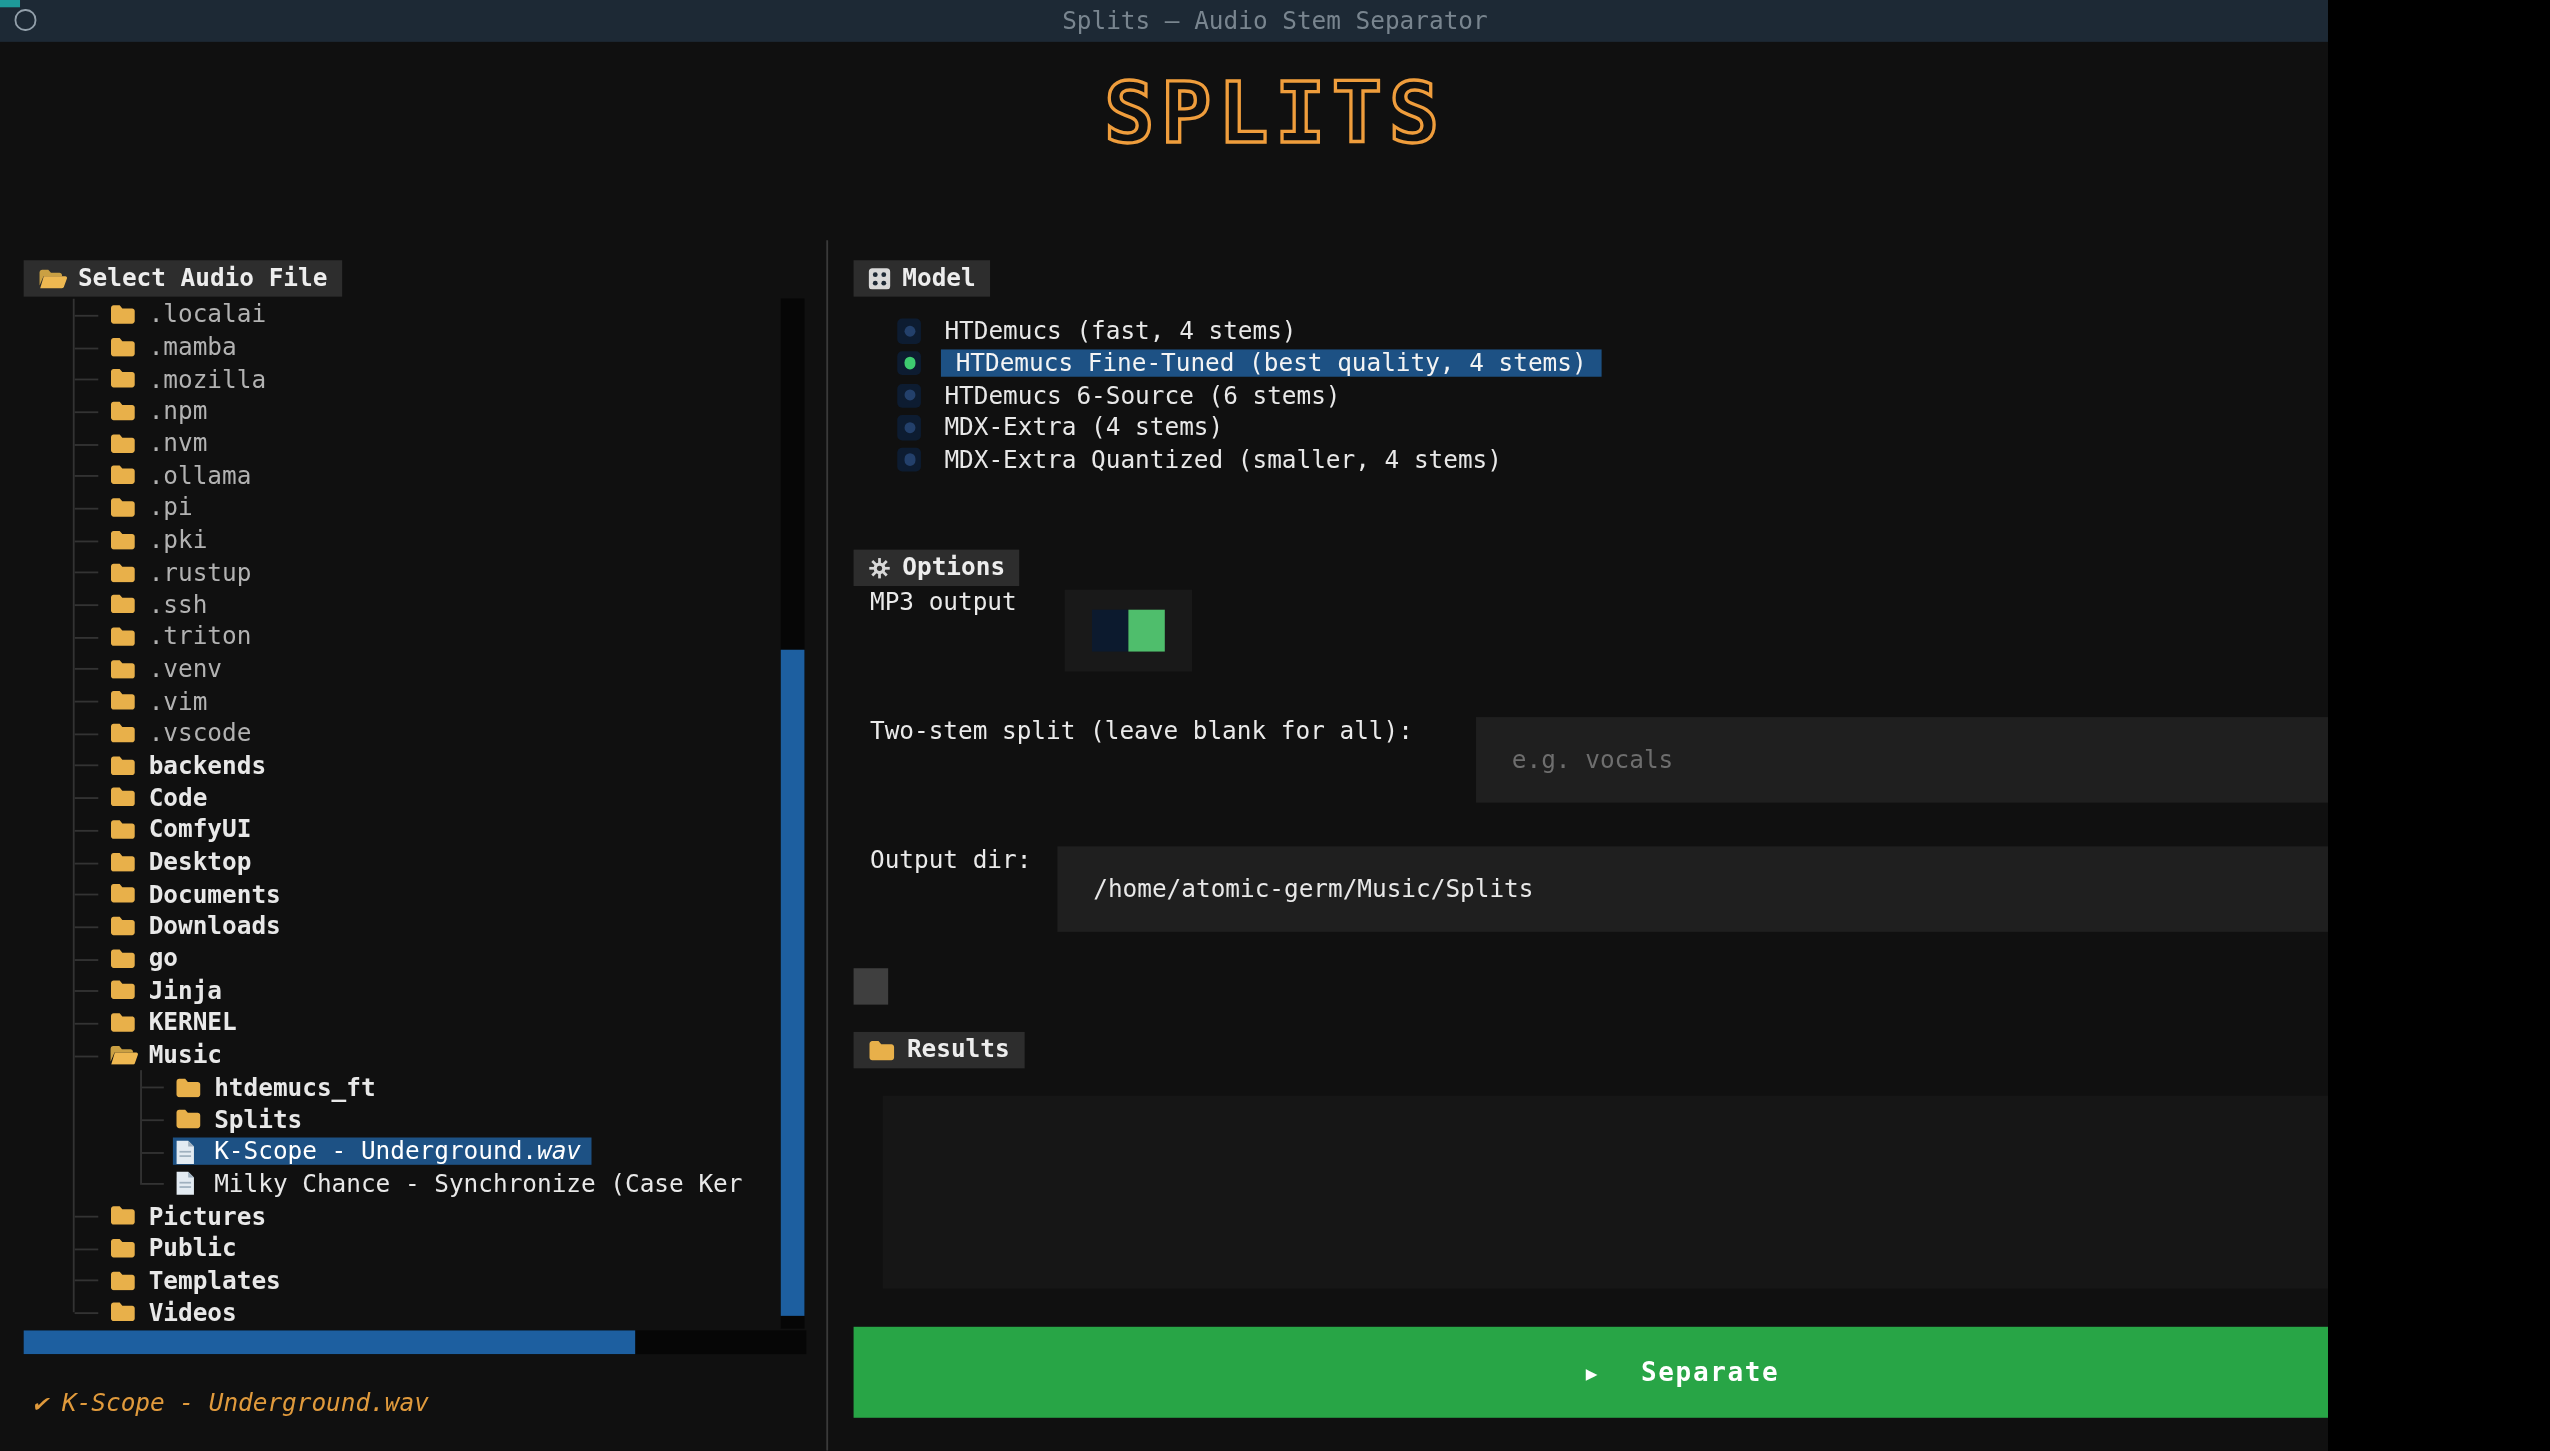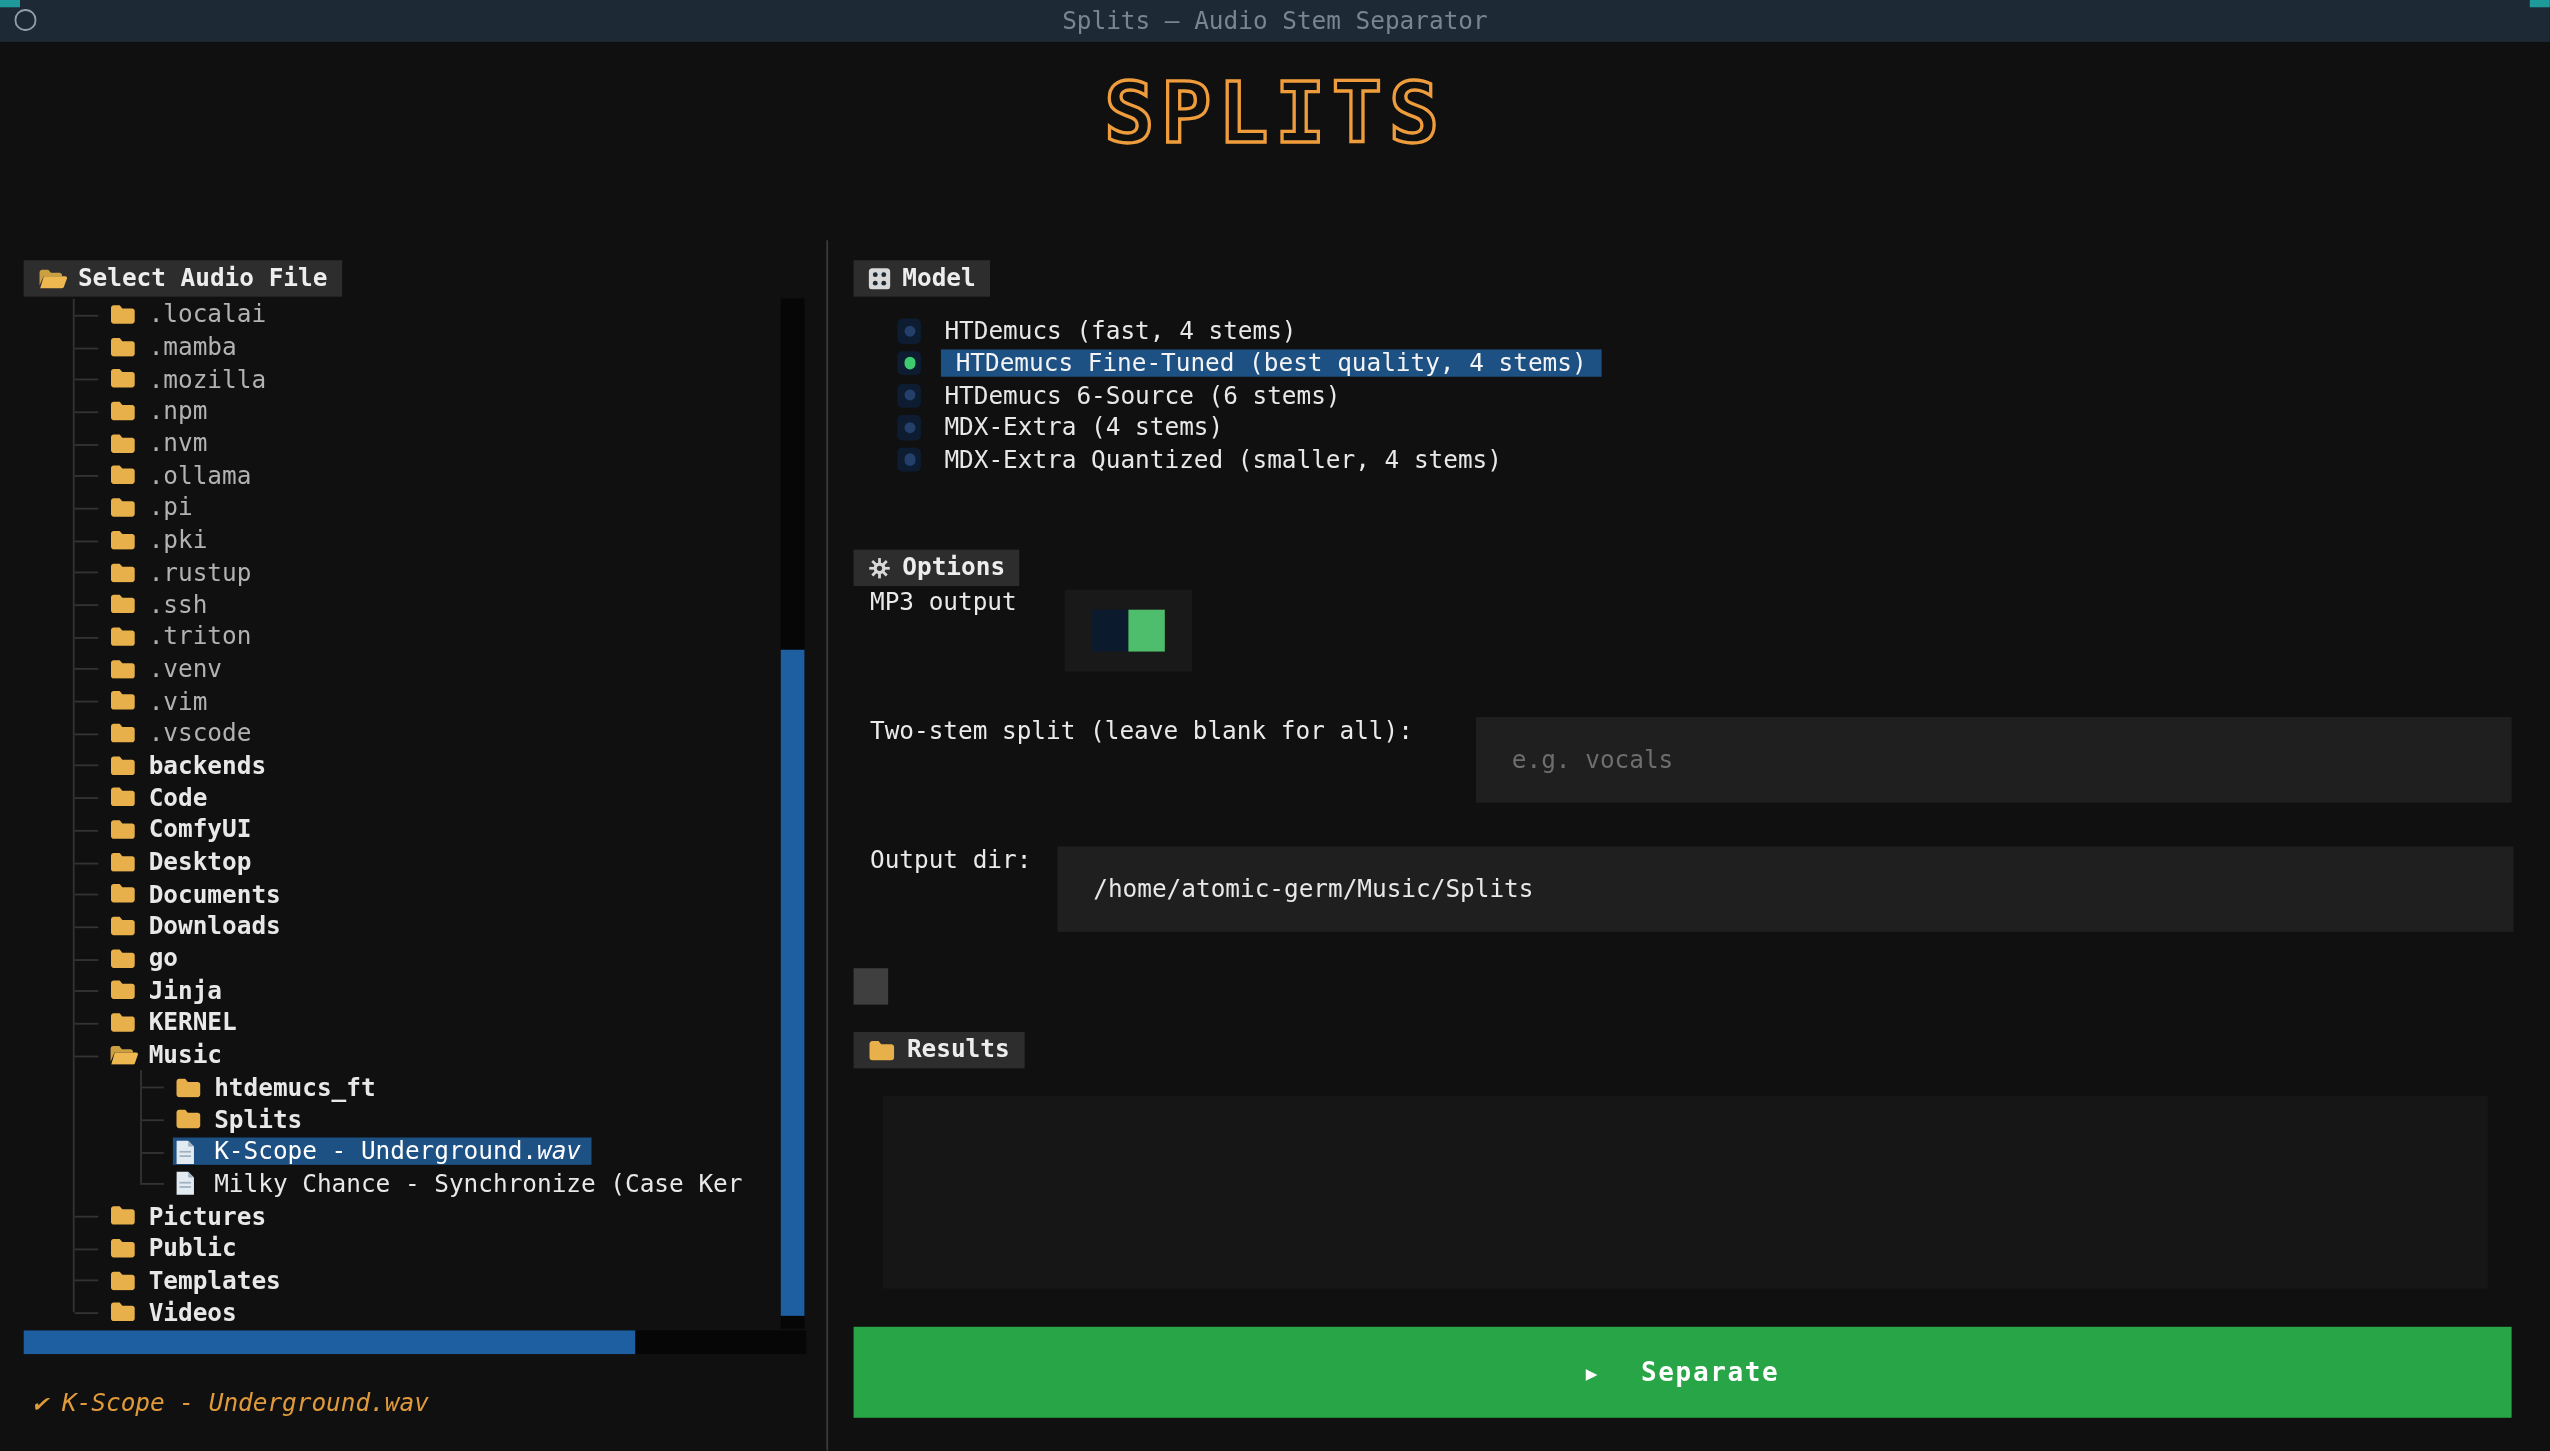--- a/index.html
+++ b/index.html
@@ -1,16 +1,16 @@
 <!DOCTYPE html>
 <html style="font-size:14.3px"><head>
 <meta charset="utf-8">
 <style>
   html,body{margin:0;padding:0;background:#000;}
-  #viewport{width:2550px;height:1451px;overflow:hidden;position:relative;background:#101010;}
+  #viewport{width:2328px;height:1451px;overflow:hidden;position:relative;background:#101010;}
   .stage{width:1401px;height:797px;position:relative;background:#101010;
          transform:scale(1.820);transform-origin:top left;
          font-family:"DejaVu Sans Mono",monospace;color:#e6e6e6;}
 
   
   .titlebar{position:absolute;left:0;top:0;width:1401px;height:23px;background:#1d2935;}
   .tb-circle{position:absolute;left:8px;top:5.4px;width:11.6px;height:11.6px;box-sizing:border-box;
              border:1.8px solid #93a0ab;border-radius:50%;}
   .tb-title{position:absolute;left:0;right:0;top:0;line-height:23px;text-align:center;
             color:#79858f;font-size:13.4px;}

